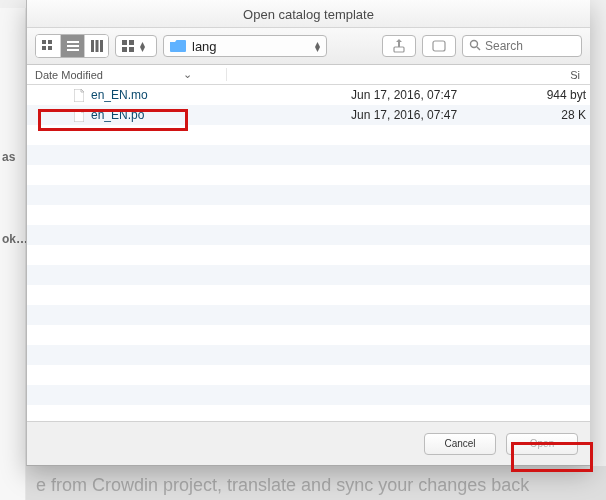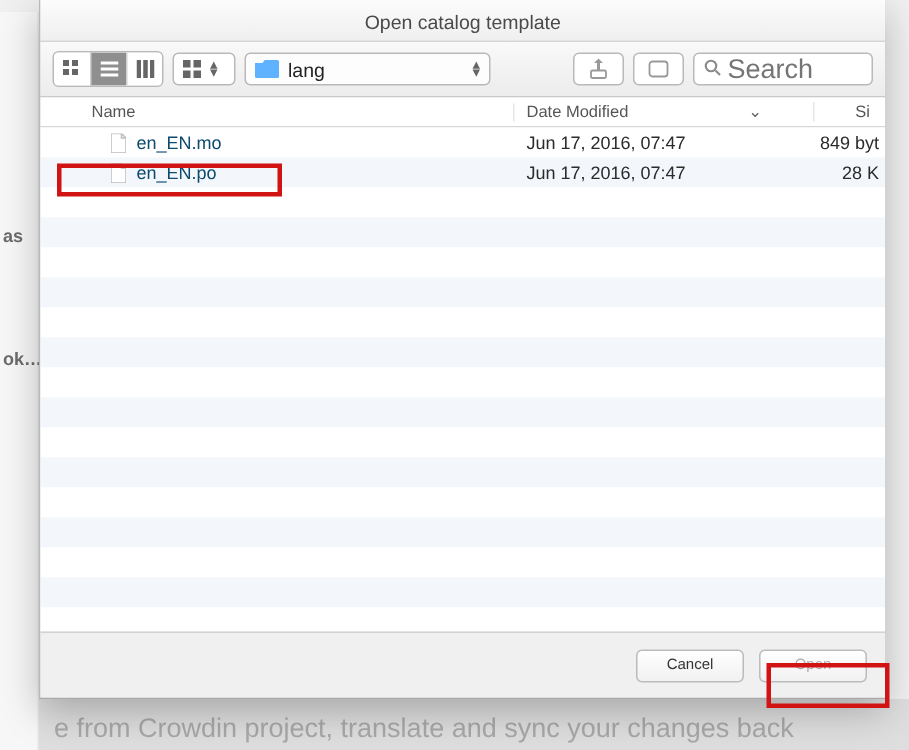--- a/index.html
+++ b/index.html
@@ -27,21 +27,21 @@
 
   .folder-pop { flex: 0 0 auto; width: 164px; background:#fdfdfd; }
   .folder-pop .folder-icon { color:#3f9dff; display:flex; }
   .folder-pop .label { flex:1; font-size:13px; color:#222; padding-left:2px;}
 
   .spacer { flex: 1; }
 
   .tb-btn { width: 34px; height: 22px; border:1px solid #b9b9b9; border-radius:4px; background:#fff; display:flex; align-items:center; justify-content:center; color:#888; cursor:pointer; }
 
   .search { display:flex; align-items:center; height:22px; width:120px; border:1px solid #b9b9b9; border-radius:4px; background:#fff; padding:0 6px; gap:4px; }
-  .search input { border:none; outline:none; width:100%; font-size:18px; color:#333; background:transparent; }
+  .search input { border:none; outline:none; width:100%; font-size:12px; color:#333; background:transparent; }
   .search .sicon { color:#8a8a8a; }
 
   
   .cols { display:flex; align-items:center; height:20px; background:#fff; border-bottom:1px solid #d7d7d7; font-size:11px; color:#555; }
   .col-name { flex: 0 0 316px; padding-left: 34px; border-right:1px solid #e6e6e6; }
   .col-date { flex: 0 0 200px; padding-left: 8px; display:flex; align-items:center; gap:80px; border-right:1px solid #e6e6e6; }
   .col-date .sort { color:#666; }
   .col-size { flex:1; text-align:right; padding-right:10px; }
 
   
@@ -160,41 +160,40 @@
         <svg width="12" height="12" viewBox="0 0 12 12">
             <circle cx="5" cy="5" r="3.5" fill="none" stroke="#8a8a8a" stroke-width="1.4"></circle>
             <line x1="8" y1="8" x2="11" y2="11" stroke="#8a8a8a" stroke-width="1.4"></line>
           </svg>
       </span>
       <input type="text" placeholder="Search" style="">
     </div>
   </div>
 
   <div class="cols">
-    <div class="col-name">Name</div>
     <div class="col-date">
       <span>Date Modified</span>
       <span class="sort">⌄</span>
     </div>
     <div class="col-size">Si</div>
   </div>
 
   <div class="rows">
     <div class="row">
       <span class="tri"></span>
       <span class="gap"></span>
       <span class="ficon">
         <svg width="10" height="13" viewBox="0 0 10 13">
             <path d="M0 0 L7 0 L10 3 L10 13 L0 13 Z" fill="#fff" stroke="#bcbcbc"></path>
             <path d="M7 0 L7 3 L10 3" fill="none" stroke="#bcbcbc"></path>
           </svg>
       </span>
       <span class="fname">en_EN.mo</span>
       <span class="fdate">Jun 17, 2016, 07:47</span>
-      <span class="fsize">849 byt</span>
+      <span class="fsize">944 byt</span>
     </div>
     <div class="row">
       <span class="tri"></span>
       <span class="gap"></span>
       <span class="ficon">
         <svg width="10" height="13" viewBox="0 0 10 13">
             <path d="M0 0 L7 0 L10 3 L10 13 L0 13 Z" fill="#fff" stroke="#bcbcbc"></path>
             <path d="M7 0 L7 3 L10 3" fill="none" stroke="#bcbcbc"></path>
           </svg>
       </span>

